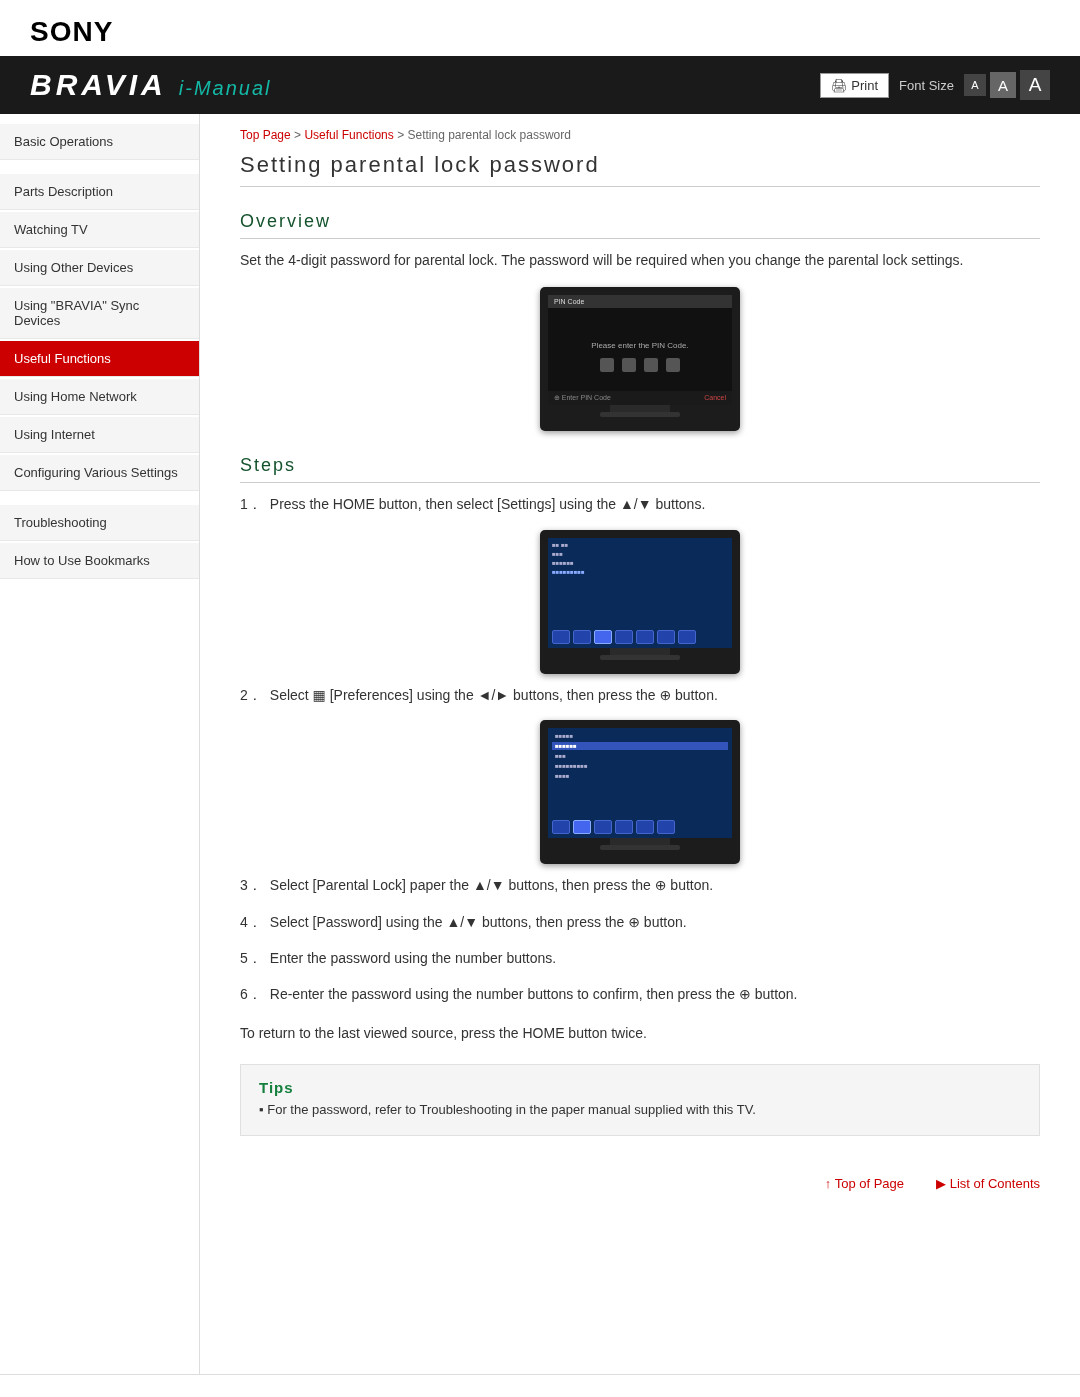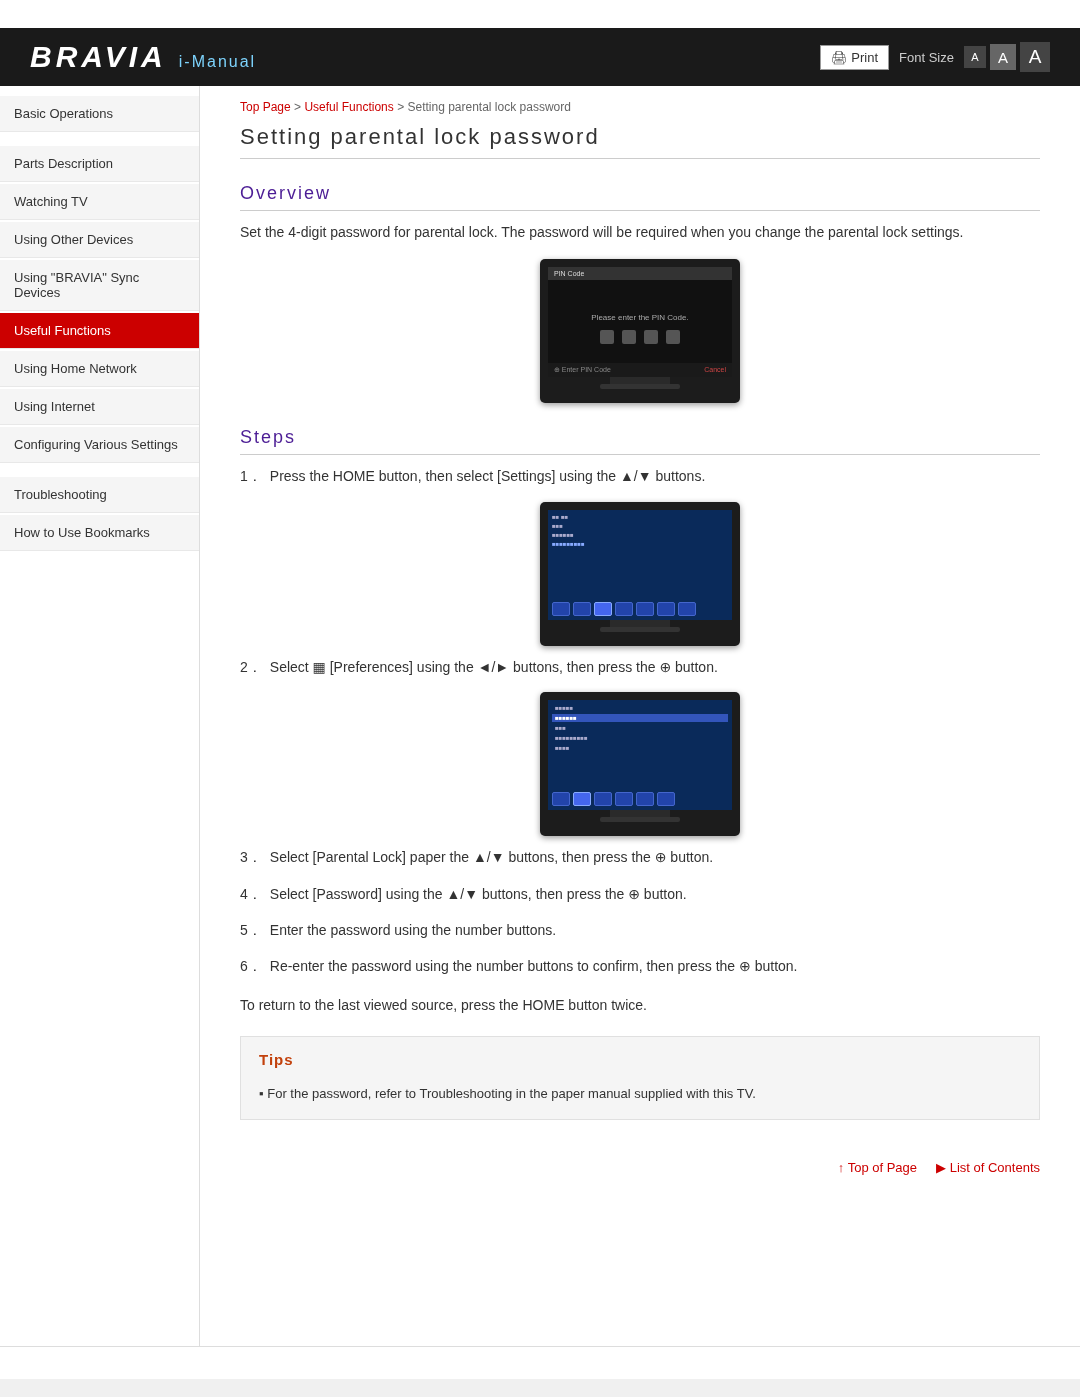--- a/index.html
+++ b/index.html
@@ -48,23 +48,24 @@
       text-align: center;
     }
     .bravia-logo {
       font-size: 30px;
       font-weight: 900;
       color: #fff;
       letter-spacing: 4px;
       font-style: italic;
     }
     .bravia-manual {
-      color: #7dd3fc;
-      font-size: 16px;
+      color: #14b8a6;
+      font-size: 20px;
       letter-spacing: 2px;
+      font-style: italic;
     }
     .bravia-controls {
       display: flex;
       align-items: center;
       gap: 10px;
     }
     .print-btn {
       background: #fff;
       border: 1px solid #999;
       padding: 4px 10px;
@@ -157,21 +158,21 @@
       margin-bottom: 10px;
       padding-bottom: 8px;
       border-bottom: 1px solid #ccc;
     }
 
     
     .section-title {
       font-size: 18px;
       font-weight: normal;
       letter-spacing: 2px;
-      color: #4c1d95;
+      color: #14532d;
       margin: 24px 0 10px 0;
       padding-bottom: 6px;
       border-bottom: 1px solid #ccc;
     }
 
     
     .description {
       font-size: 14px;
       line-height: 1.6;
       color: #333;
@@ -201,37 +202,37 @@
     .tips-box {
       background: #f5f5f5;
       border: 1px solid #e0e0e0;
       padding: 14px 18px;
       margin: 20px 0;
     }
     .tips-title {
       font-size: 15px;
       font-weight: bold;
       letter-spacing: 1px;
-      margin-bottom: 16px;
-      color: #c2410c;
+      margin-bottom: 4px;
+      color: #15803d;
     }
     .tips-content {
       font-size: 13px;
       line-height: 1.6;
       color: #333;
     }
     .tips-content::before {
       content: "▪ ";
     }
 
     
     .content-footer {
       display: flex;
       justify-content: flex-end;
-      gap: 19px;
+      gap: 32px;
       padding: 20px 0 10px 0;
     }
     .content-footer a {
       color: #c00;
       text-decoration: none;
       font-size: 13px;
     }
 
     
     .page-footer {
@@ -374,20 +375,21 @@
     }
     .prefs-item.highlighted {
       background: #3355bb;
       color: #fff;
     }
   </style>
 </head>
 <body>
 
 <div class="sony-header">
+  <div class="sony-logo">SONY</div>
 </div>
 
 <div class="bravia-header">
   <div class="bravia-title">
     <span class="bravia-logo">BRAVIA</span>
     <span class="bravia-manual">i-Manual</span>
   </div>
   <div class="bravia-controls">
     <button class="print-btn">
       <span>🖨</span>

